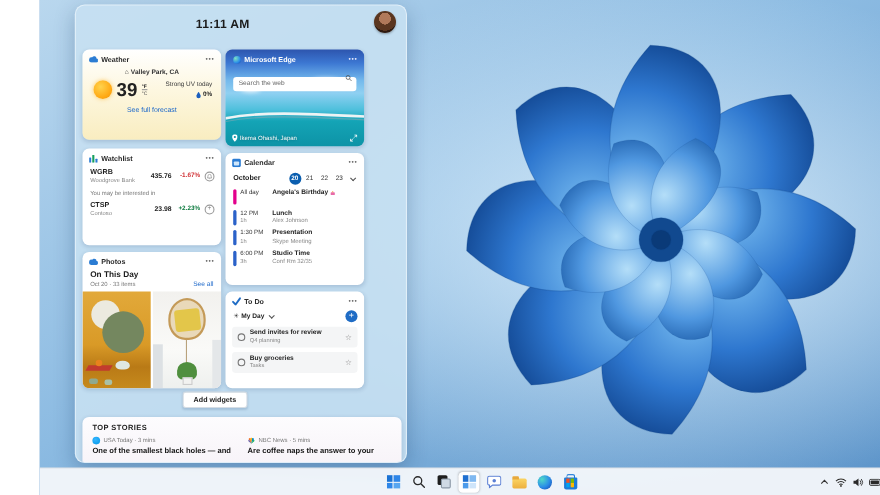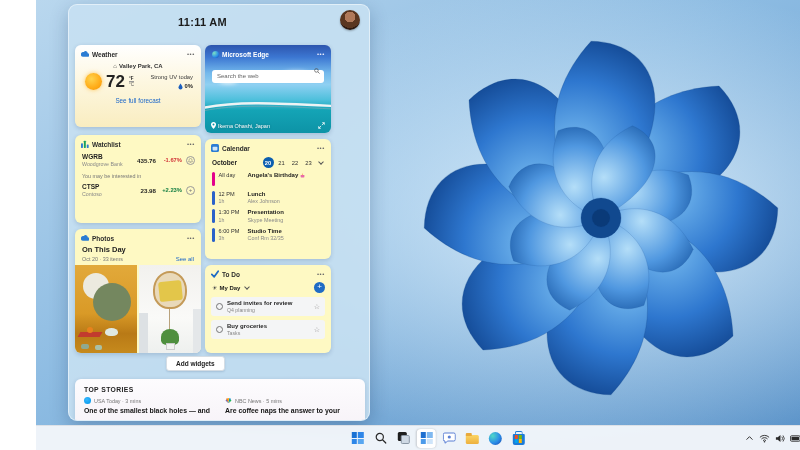--- a/index.html
+++ b/index.html
@@ -10,21 +10,21 @@
   
   .panel { position:absolute; left:32px; top:4px; width:302px; height:417px;
            background:rgba(198,224,242,.9); border:1px solid rgba(255,255,255,.5);
            border-radius:9px; box-shadow:0 6px 18px rgba(10,40,80,.25); overflow:hidden; }
   .clock { position:absolute; left:6px; top:11px; width:255px; text-align:center;
            font-size:11px; font-weight:700; color:#1b1b1b; letter-spacing:.3px; }
   .avatar { position:absolute; top:5px; right:9px; width:20px; height:20px; border-radius:50%;
             background:radial-gradient(circle at 50% 35%, #b0795a 0 32%, #5a3620 33% 66%, #2e1a10 67%);
             box-shadow:0 1px 2px rgba(0,0,0,.3); cursor:pointer; }
 
-  .card { position:absolute; background:#fef9c3; border-radius:6px;
+  .card { position:absolute; background:#ffffff; border-radius:6px;
           box-shadow:0 1.5px 4px rgba(10,40,90,.16); overflow:hidden; }
   .chead { display:flex; align-items:center; gap:3px; padding:5px 6px 2px 6px; }
   .ctitle { flex:1; font-size:6.5px; font-weight:700; color:#2b2b2b; }
   .dots { font-size:6px; color:#666; letter-spacing:.6px; cursor:pointer; line-height:4px; }
   .cicon { width:8px; height:8px; display:inline-flex; align-items:center; justify-content:center; }
 
   
   .weather { left:6px; top:40px; width:126px; height:82px;
              background:linear-gradient(180deg,#ffffff 0%,#fdf7e0 45%,#f9edc0 100%); }
   .wloc { text-align:center; font-size:6px; font-weight:700; color:#333; margin-top:3px; }
@@ -239,21 +239,21 @@
             </svg>
         </span>
         <span class="ctitle">Weather</span>
         <span class="dots">•••</span>
       </div>
       <div class="wloc">
         <span class="home">⌂</span><span>Valley Park, CA</span>
       </div>
       <div class="wmain">
         <span class="sun"></span>
-        <span class="temp">72</span>
+        <span class="temp">39</span>
         <span class="units">
           <span class="u1">°F</span>
           <span class="u2">°C</span>
         </span>
         <span class="wright">
           <span>Strong UV today</span>
           <span class="precip">
             <svg width="5" height="7" viewBox="0 0 8 10">
                 <path d="M4 0 C4 0 .8 4.4 .8 6.4 a3.2 3.2 0 0 0 6.4 0 C7.2 4.4 4 0 4 0 Z" fill="#1b5ebe"></path>
               </svg>

